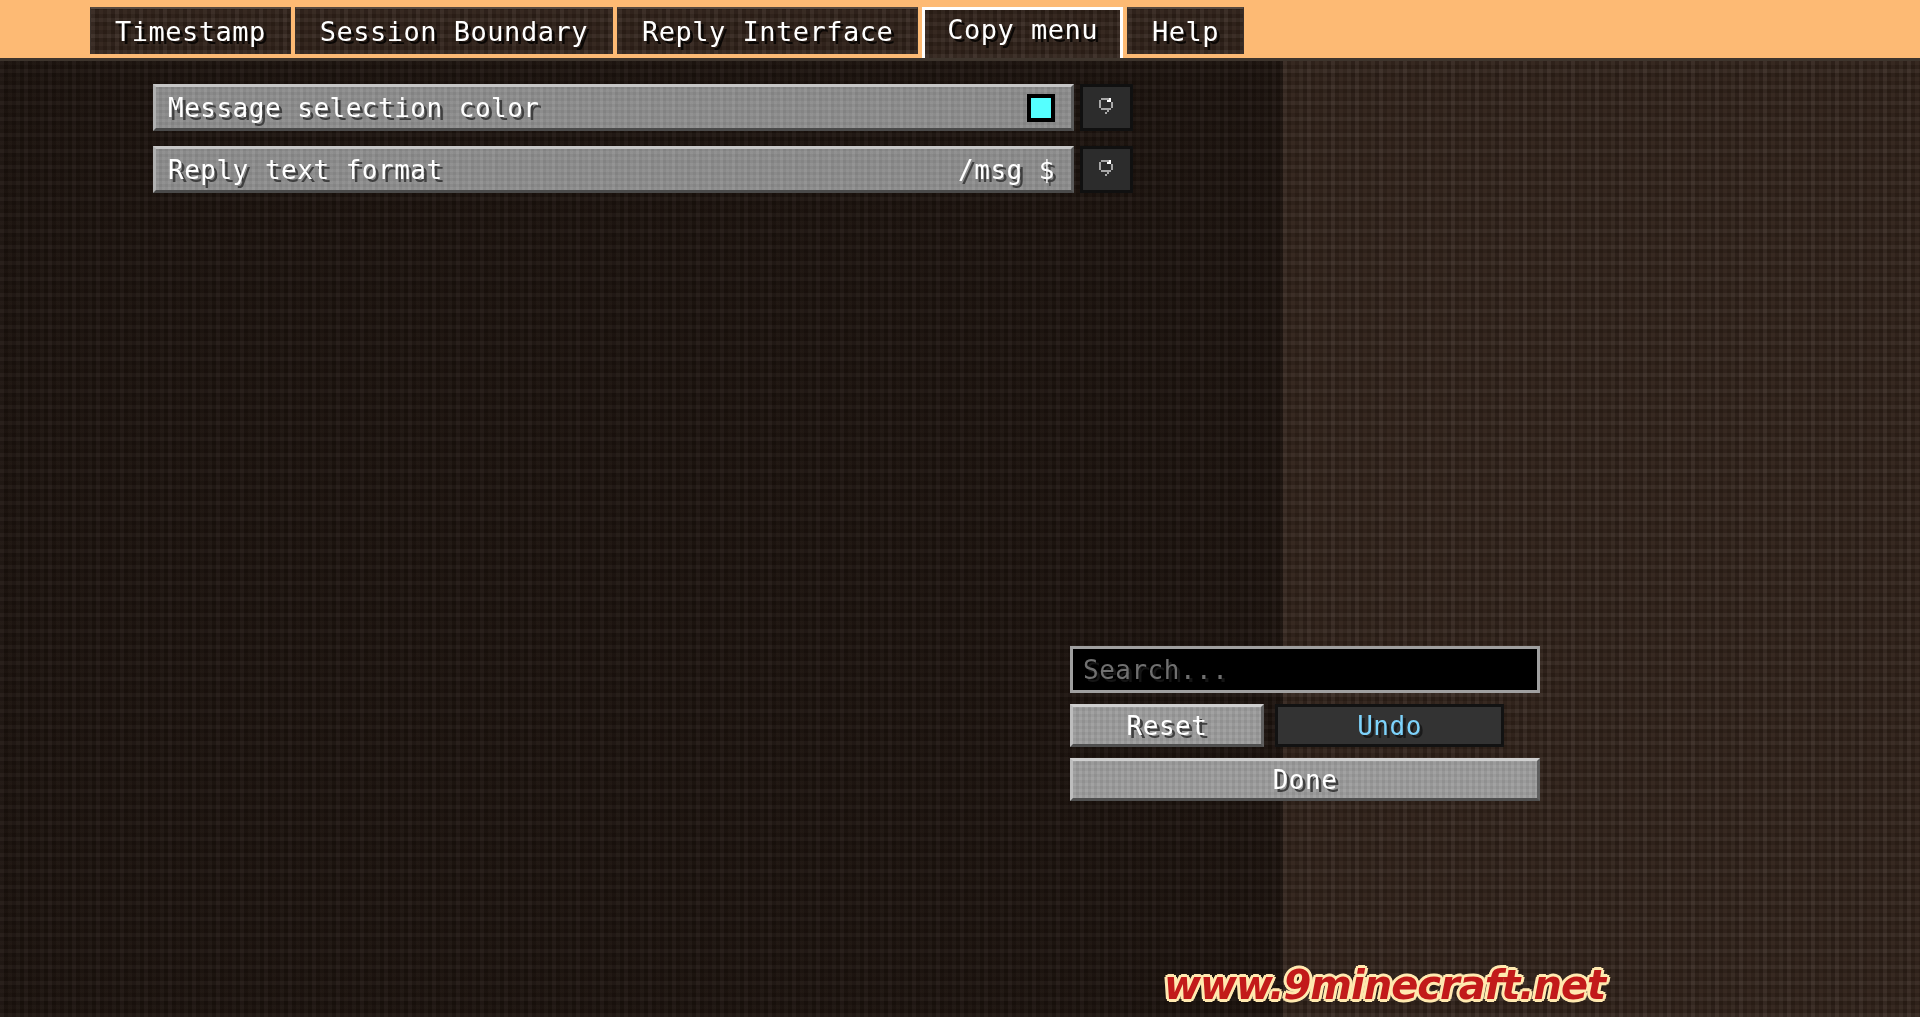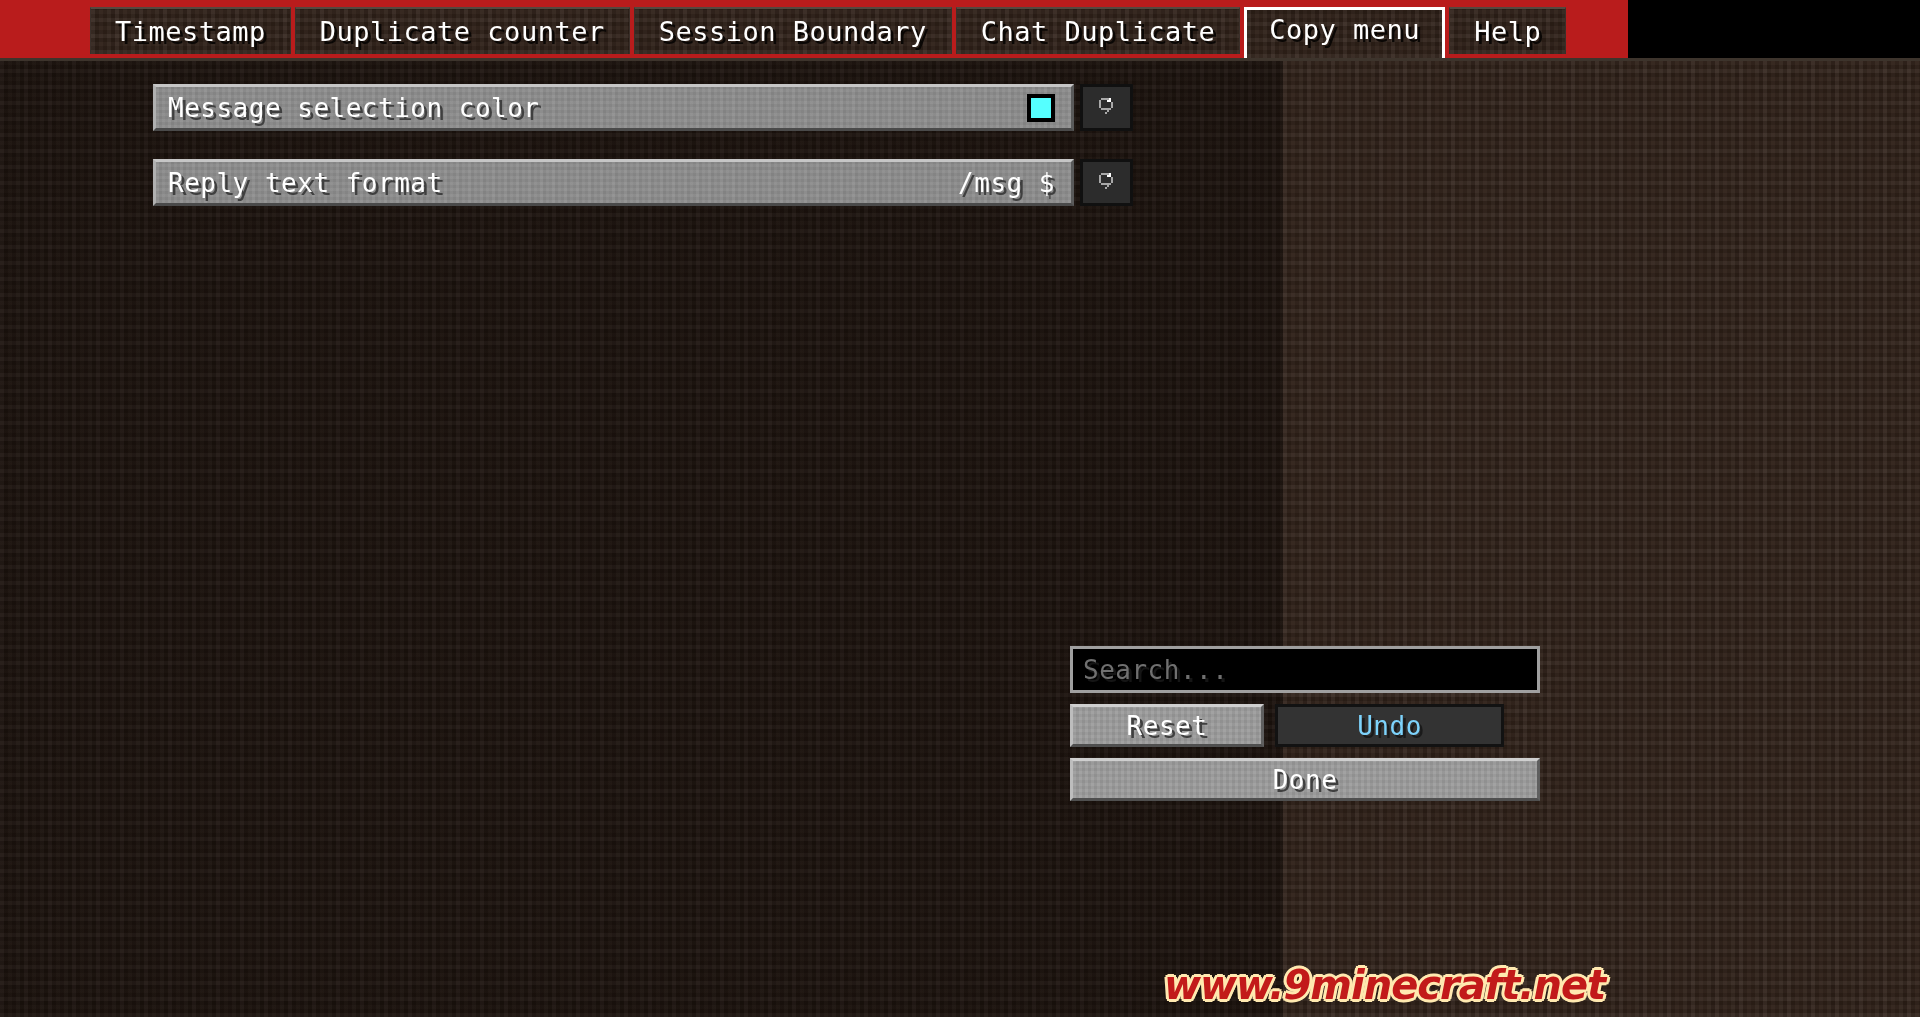--- a/index.html
+++ b/index.html
@@ -56,23 +56,23 @@
         rgba(255,255,255,0.015) 8px, rgba(255,255,255,0.015) 12px,
         rgba(0,0,0,0.035) 12px, rgba(0,0,0,0.035) 16px,
         rgba(255,255,255,0.022) 16px, rgba(255,255,255,0.022) 20px,
         rgba(0,0,0,0.08) 20px, rgba(0,0,0,0.08) 24px);
   }
 
   
   #tab-bar {
     position: absolute;
     left: 0; top: 0;
-    width: 1628px;
+    width: 1920px;
     height: 61px;
-    background: #b91c1c;
+    background: #fdba74;
     z-index: 20;
   }
   #tab-strip {
     position: absolute;
     left: 90px;
     top: 7px;
     height: 54px;
     display: flex;
     align-items: flex-start;
     gap: 4px;
@@ -136,21 +136,21 @@
   
   #config-list {
     position: absolute;
     left: 153px;
     top: 23px;
     width: 980px;
   }
   .config-row {
     position: relative;
     height: 47px;
-    margin-bottom: 28px;
+    margin-bottom: 15px;
     display: flex;
     align-items: stretch;
     gap: 6px;
   }
   .widget-btn {
     position: relative;
     flex: 1 1 auto;
     box-sizing: border-box;
     background-color: #8b8b8b;
     background-image:
@@ -386,30 +386,27 @@
   </div>
 
   <div id="tab-bar">
     <div id="tab-strip">
 
       <div class="tab dirt">
         <span class="tab-label">Timestamp</span>
       </div>
 
 
-      <div class="tab dirt">
-        <span class="tab-label">Duplicate counter</span>
-      </div>
 
       <div class="tab dirt">
         <span class="tab-label">Session Boundary</span>
       </div>
 
       <div class="tab dirt">
-        <span class="tab-label">Chat Duplicate</span>
+        <span class="tab-label">Reply Interface</span>
       </div>
 
       <div class="tab dirt selected">
         <span class="tab-label">Copy menu</span>
       </div>
 
       <div class="tab dirt">
         <span class="tab-label">Help</span>
       </div>
 

